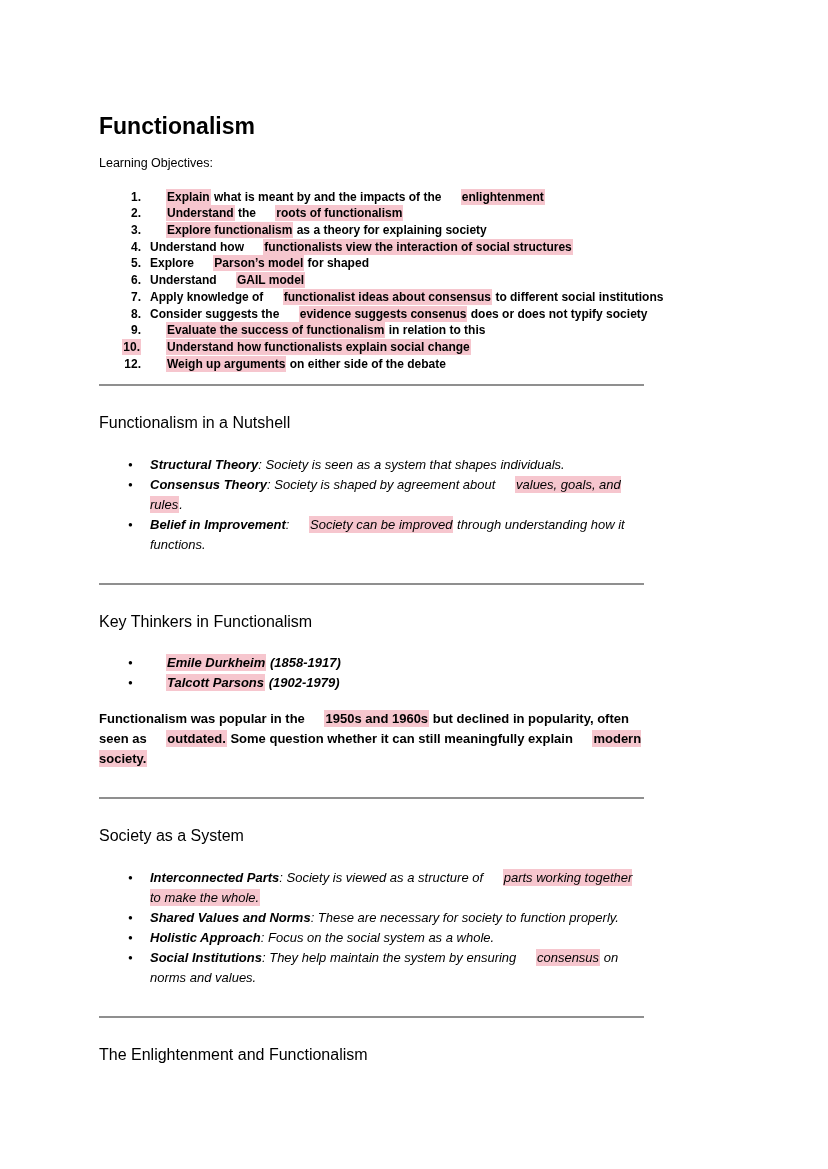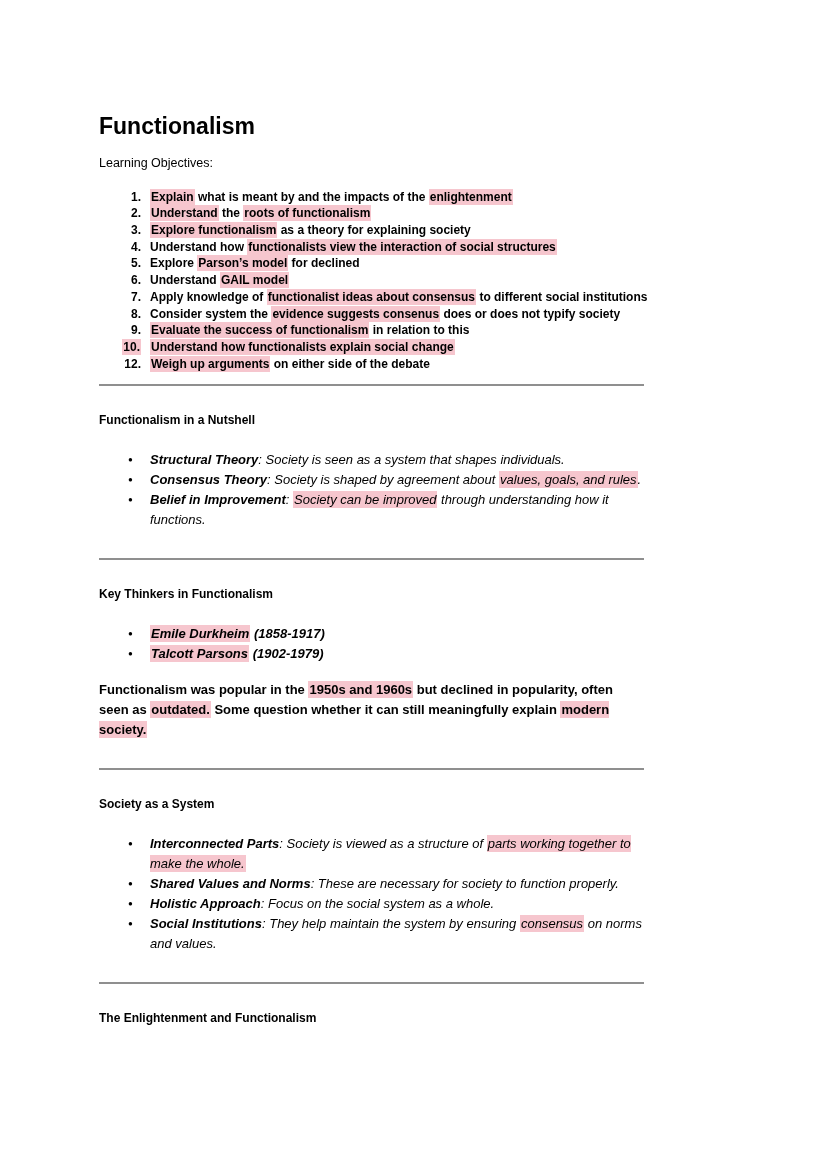--- a/index.html
+++ b/index.html
@@ -17,30 +17,30 @@
   .obj-label { font-size:12.5px; font-weight:normal; line-height:16px; margin:0 0 18px 0; }
 
   ol.objectives { list-style:none; margin:0; padding:0; font-size:12px; line-height:16.7px; font-weight:bold; }
   ol.objectives li { display:flex; white-space:nowrap; }
   .numbox { width:42px; flex:none; text-align:right; }
   ol.objectives .txt { margin-left:9px; }
 
   section hr { border:none; height:2px; background:var(--divider); margin:28px 0 28px 0; }
   section:first-of-type hr { margin-top:12px; }
 
-  h2.sec-heading { font-size:12px; line-height:1.15; font-weight:bold; margin:0 0 22px 0; }
+  h2.sec-heading { font-size:16px; line-height:1.15; font-weight:normal; margin:0 0 22px 0; }
 
   ul.bullets { list-style:none; margin:0; padding:0; font-size:13px; line-height:20px; }
   ul.bullets li { display:flex; }
   .marker { width:51px; flex:none; box-sizing:border-box; padding-left:29px; font-size:8px; line-height:20px; }
   ul.bullets .txt { flex:1;font-style:italic; }
 
   .para { font-size:13px; line-height:20px; margin:16px 0 0 0;font-weight:bold; }
 
-  .hl { background:var(--hl); padding:1px 1px; }
+  .hl { background:var(--hl); padding:1px 1px;margin-left:16px; }
   .b { font-weight:bold; }
 </style>
 </head>
 <body>
 
 <div class="page">
 
   <h1 class="doc-title">Functionalism</h1>
 
   <p class="obj-label">Learning Objectives:</p>
@@ -57,33 +57,33 @@
       <li>
         <span class="numbox"><span>3.</span></span>
         <span class="txt"><span class="hl b">Explore functionalism</span><span class="b"> as a theory for explaining society</span></span>
       </li>
       <li>
         <span class="numbox"><span>4.</span></span>
         <span class="txt"><span class="b">Understand how </span><span class="hl b">functionalists view the interaction of social structures</span></span>
       </li>
       <li>
         <span class="numbox"><span>5.</span></span>
-        <span class="txt"><span class="b">Explore </span><span class="hl b">Parson’s model</span><span class="b"> for declined</span></span>
+        <span class="txt"><span class="b">Explore </span><span class="hl b">Parson’s model</span><span class="b"> for shaped</span></span>
       </li>
       <li>
         <span class="numbox"><span>6.</span></span>
         <span class="txt"><span class="b">Understand </span><span class="hl b">GAIL model</span></span>
       </li>
       <li>
         <span class="numbox"><span>7.</span></span>
         <span class="txt"><span class="b">Apply knowledge of </span><span class="hl b">functionalist ideas about consensus</span><span class="b"> to different social institutions</span></span>
       </li>
       <li>
         <span class="numbox"><span>8.</span></span>
-        <span class="txt"><span class="b">Consider system the </span><span class="hl b">evidence suggests consenus</span><span class="b"> does or does not typify society</span></span>
+        <span class="txt"><span class="b">Consider suggests the </span><span class="hl b">evidence suggests consenus</span><span class="b"> does or does not typify society</span></span>
       </li>
       <li>
         <span class="numbox"><span>9.</span></span>
         <span class="txt"><span class="hl b">Evaluate the success of functionalism</span><span class="b"> in relation to this</span></span>
       </li>
       <li>
         <span class="numbox"><span class="hl">10.</span></span>
         <span class="txt"><span class="hl b">Understand how functionalists explain social change</span></span>
       </li>
       <li>

